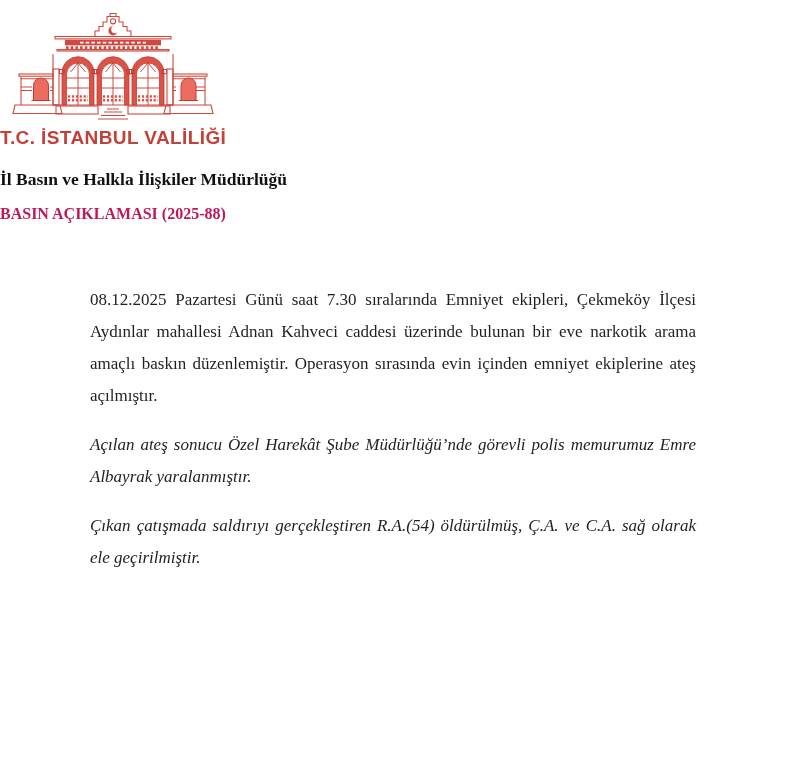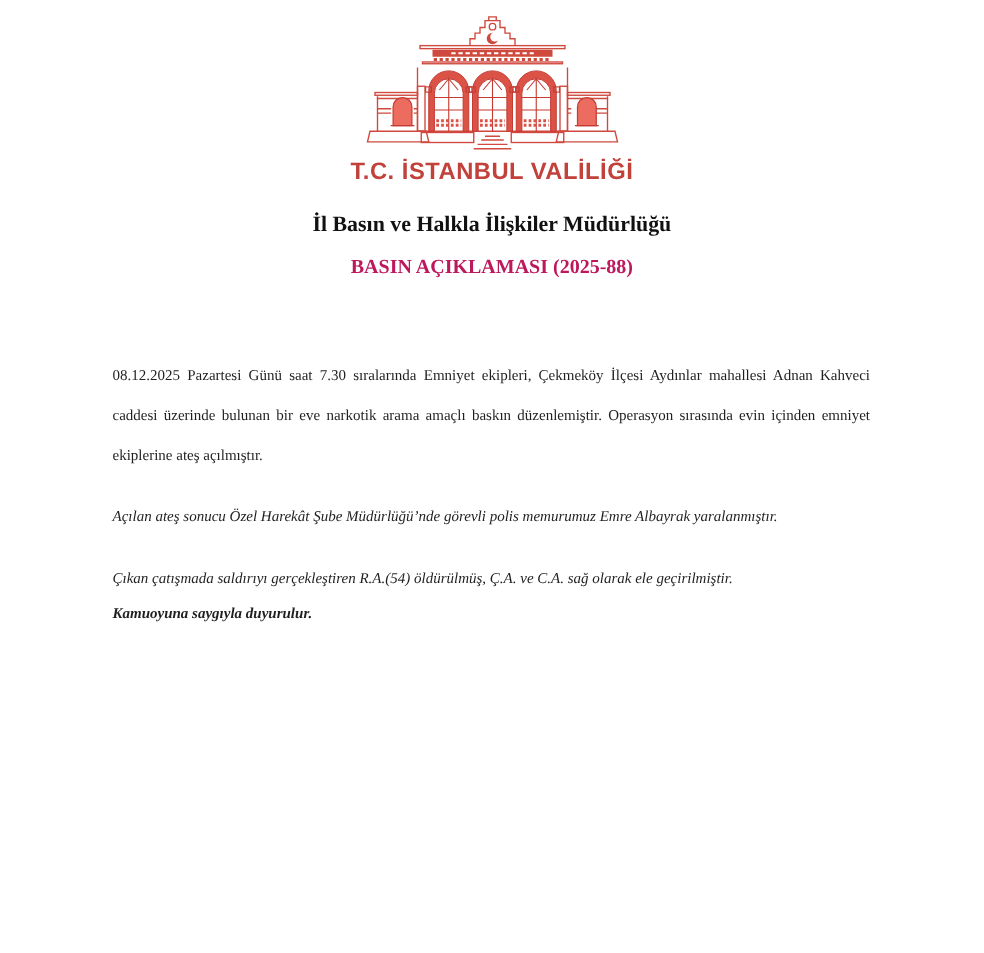--- a/index.html
+++ b/index.html
@@ -5,21 +5,21 @@
   html, body { margin: 0; padding: 0; background: #ffffff; }
   body {
     width: 787px; height: 762px;
     font-family: "Liberation Serif", "DejaVu Serif", serif;
     color: #1c1c1c;
     overflow: hidden;
   }
   .page { width: 787px; height: 762px; background: #fff; }
 
   
-  .masthead { padding-top: 12px; text-align: center; }
+  .masthead { padding-top: 12px; }
   .logo { display: inline-block; line-height: 0; }
   .logo svg { display: block; margin: 0 auto; }
   .logo-caption {
     margin-top: 3px;
     font-family: "Liberation Sans", sans-serif;
     font-weight: 700;
     font-size: 19px;
     letter-spacing: 0.4px;
     line-height: 22px;
     color: #C2413B;
@@ -39,21 +39,21 @@
     line-height: 23px;
     color: #be185d;
   }
 
   
   .doc-body {
     margin: 59px 91px 0 90px; 
   }
   .doc-body p {
     margin: 0;
-    font-size: 12px;
+    font-size: 17px;
     line-height: 32px;
     text-align: justify;
     color: #1f1f1f;
   }
   .doc-body p + p { margin-top: 17px; font-style: italic; }
   .doc-body p.closing {
     margin-top: -4px;
     font-weight: bold;
     text-align: left;
   }
@@ -134,16 +134,15 @@
 
     <h1 class="dept-heading">İl Basın ve Halkla İlişkiler Müdürlüğü</h1>
 
     <h2 class="press-title">BASIN AÇIKLAMASI (2025-88)</h2>
   </header>
 
   <main class="doc-body">
     <p>08.12.2025 Pazartesi Günü saat 7.30 sıralarında Emniyet ekipleri, Çekmeköy İlçesi Aydınlar mahallesi Adnan Kahveci caddesi üzerinde bulunan bir eve narkotik arama amaçlı baskın düzenlemiştir. Operasyon sırasında evin içinden emniyet ekiplerine ateş açılmıştır.</p>
     <p>Açılan ateş sonucu Özel Harekât Şube Müdürlüğü’nde görevli polis memurumuz Emre Albayrak yaralanmıştır.</p>
     <p>Çıkan çatışmada saldırıyı gerçekleştiren R.A.(54) öldürülmüş, Ç.A. ve C.A. sağ olarak ele geçirilmiştir.</p>
-    <p class="closing">Kamuoyuna saygıyla duyurulur.</p>
   </main>
 
 </div>
 
 </body></html>

